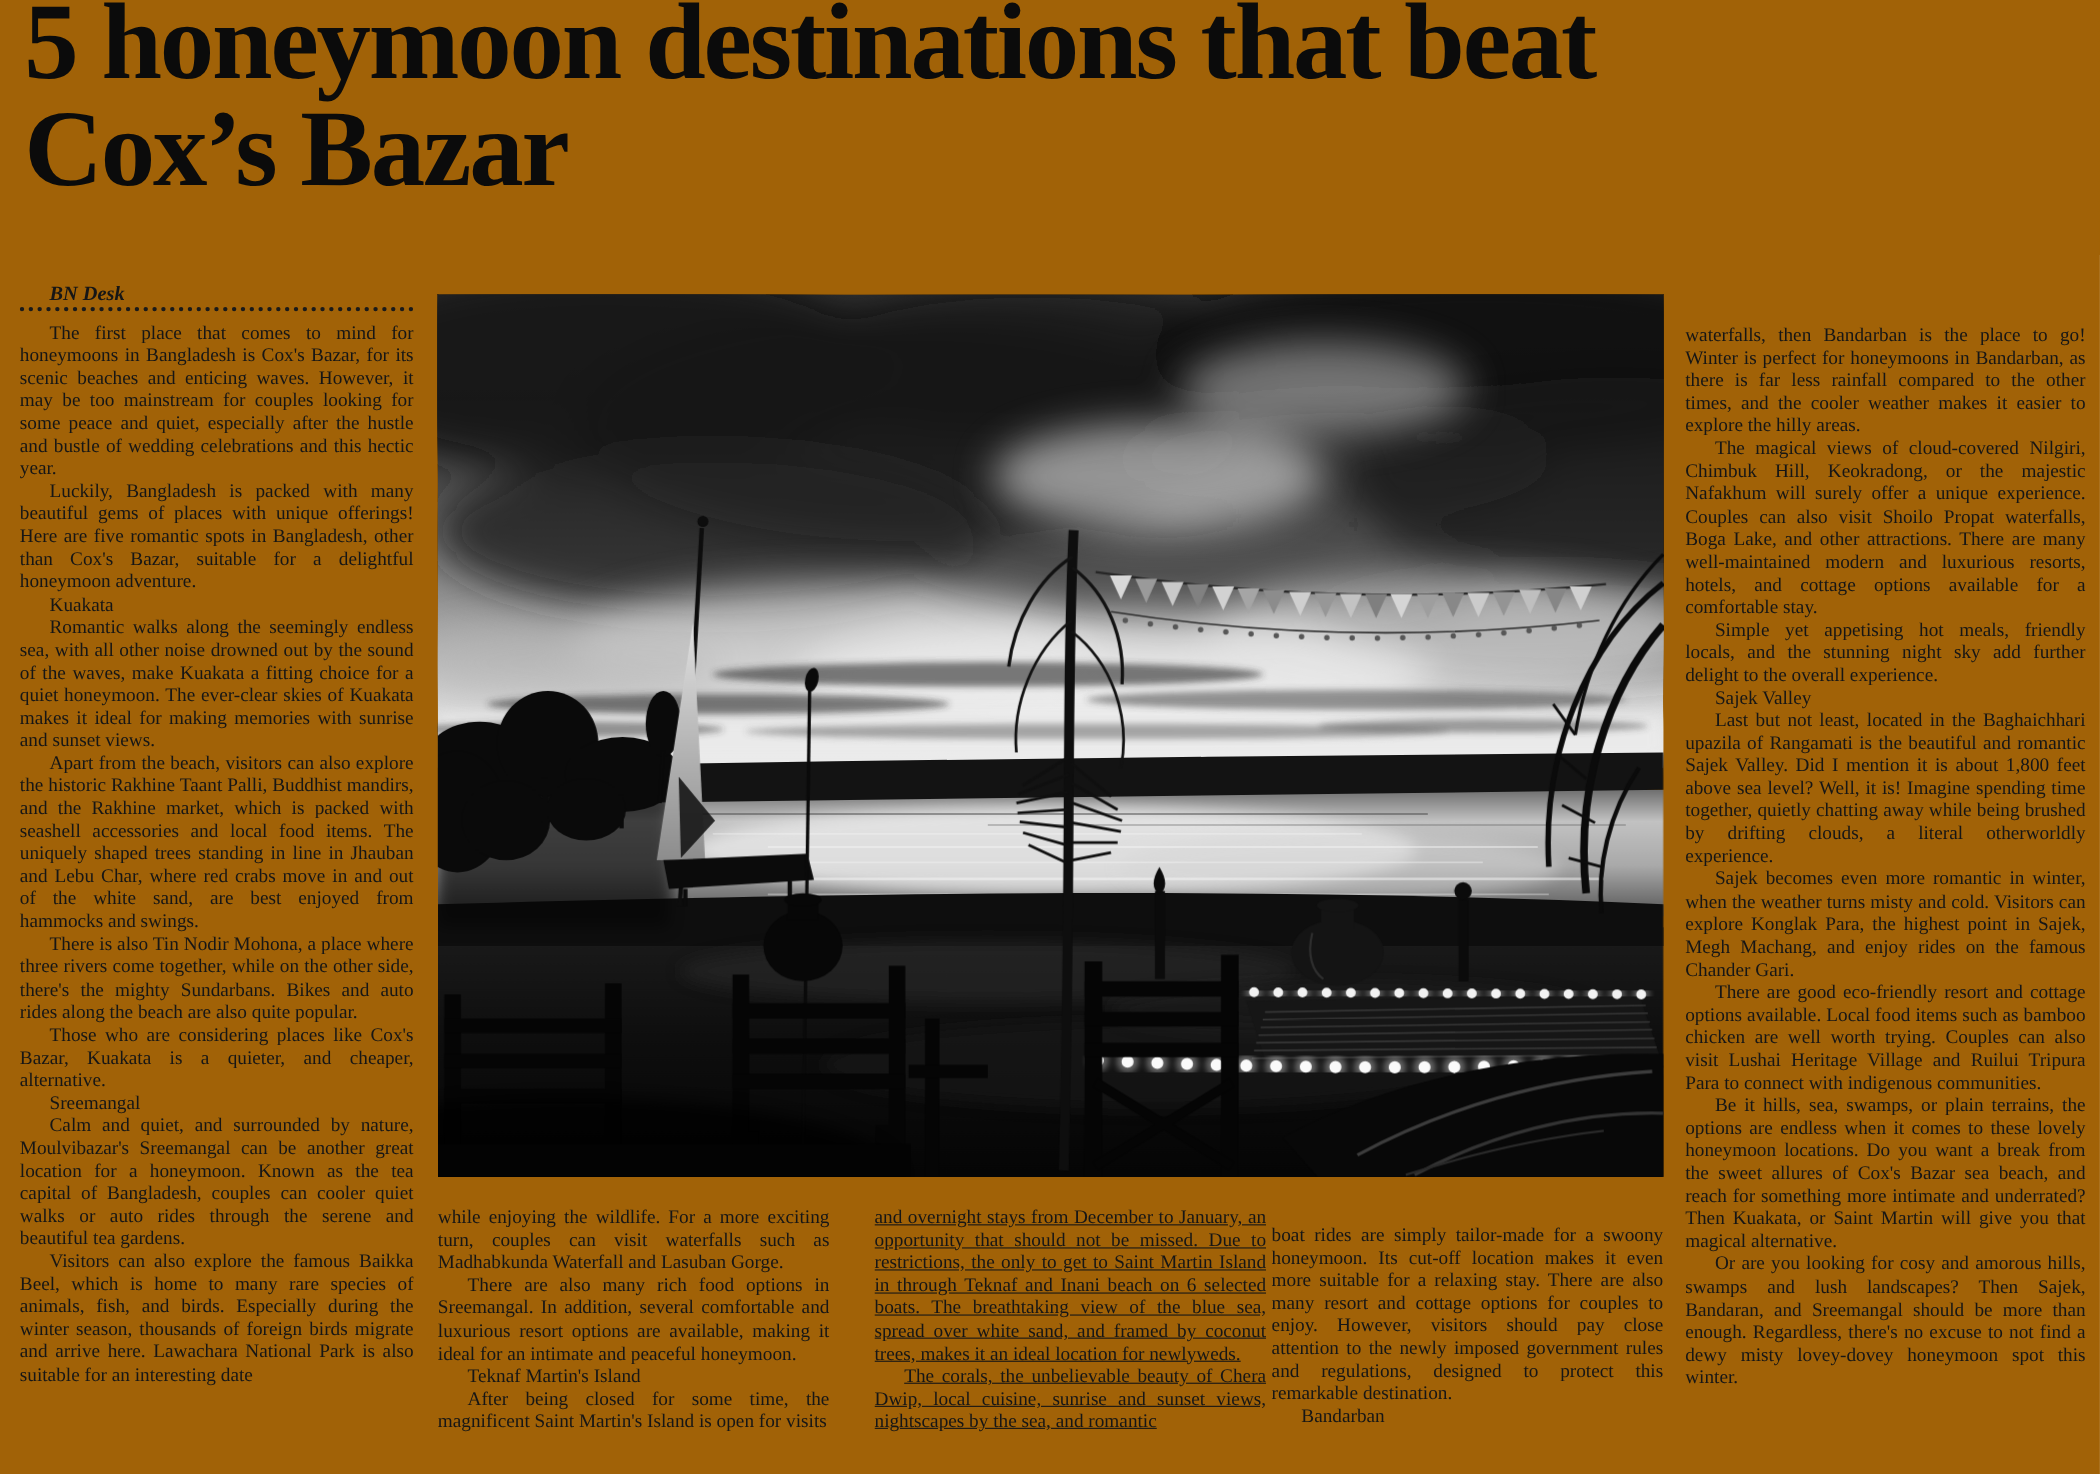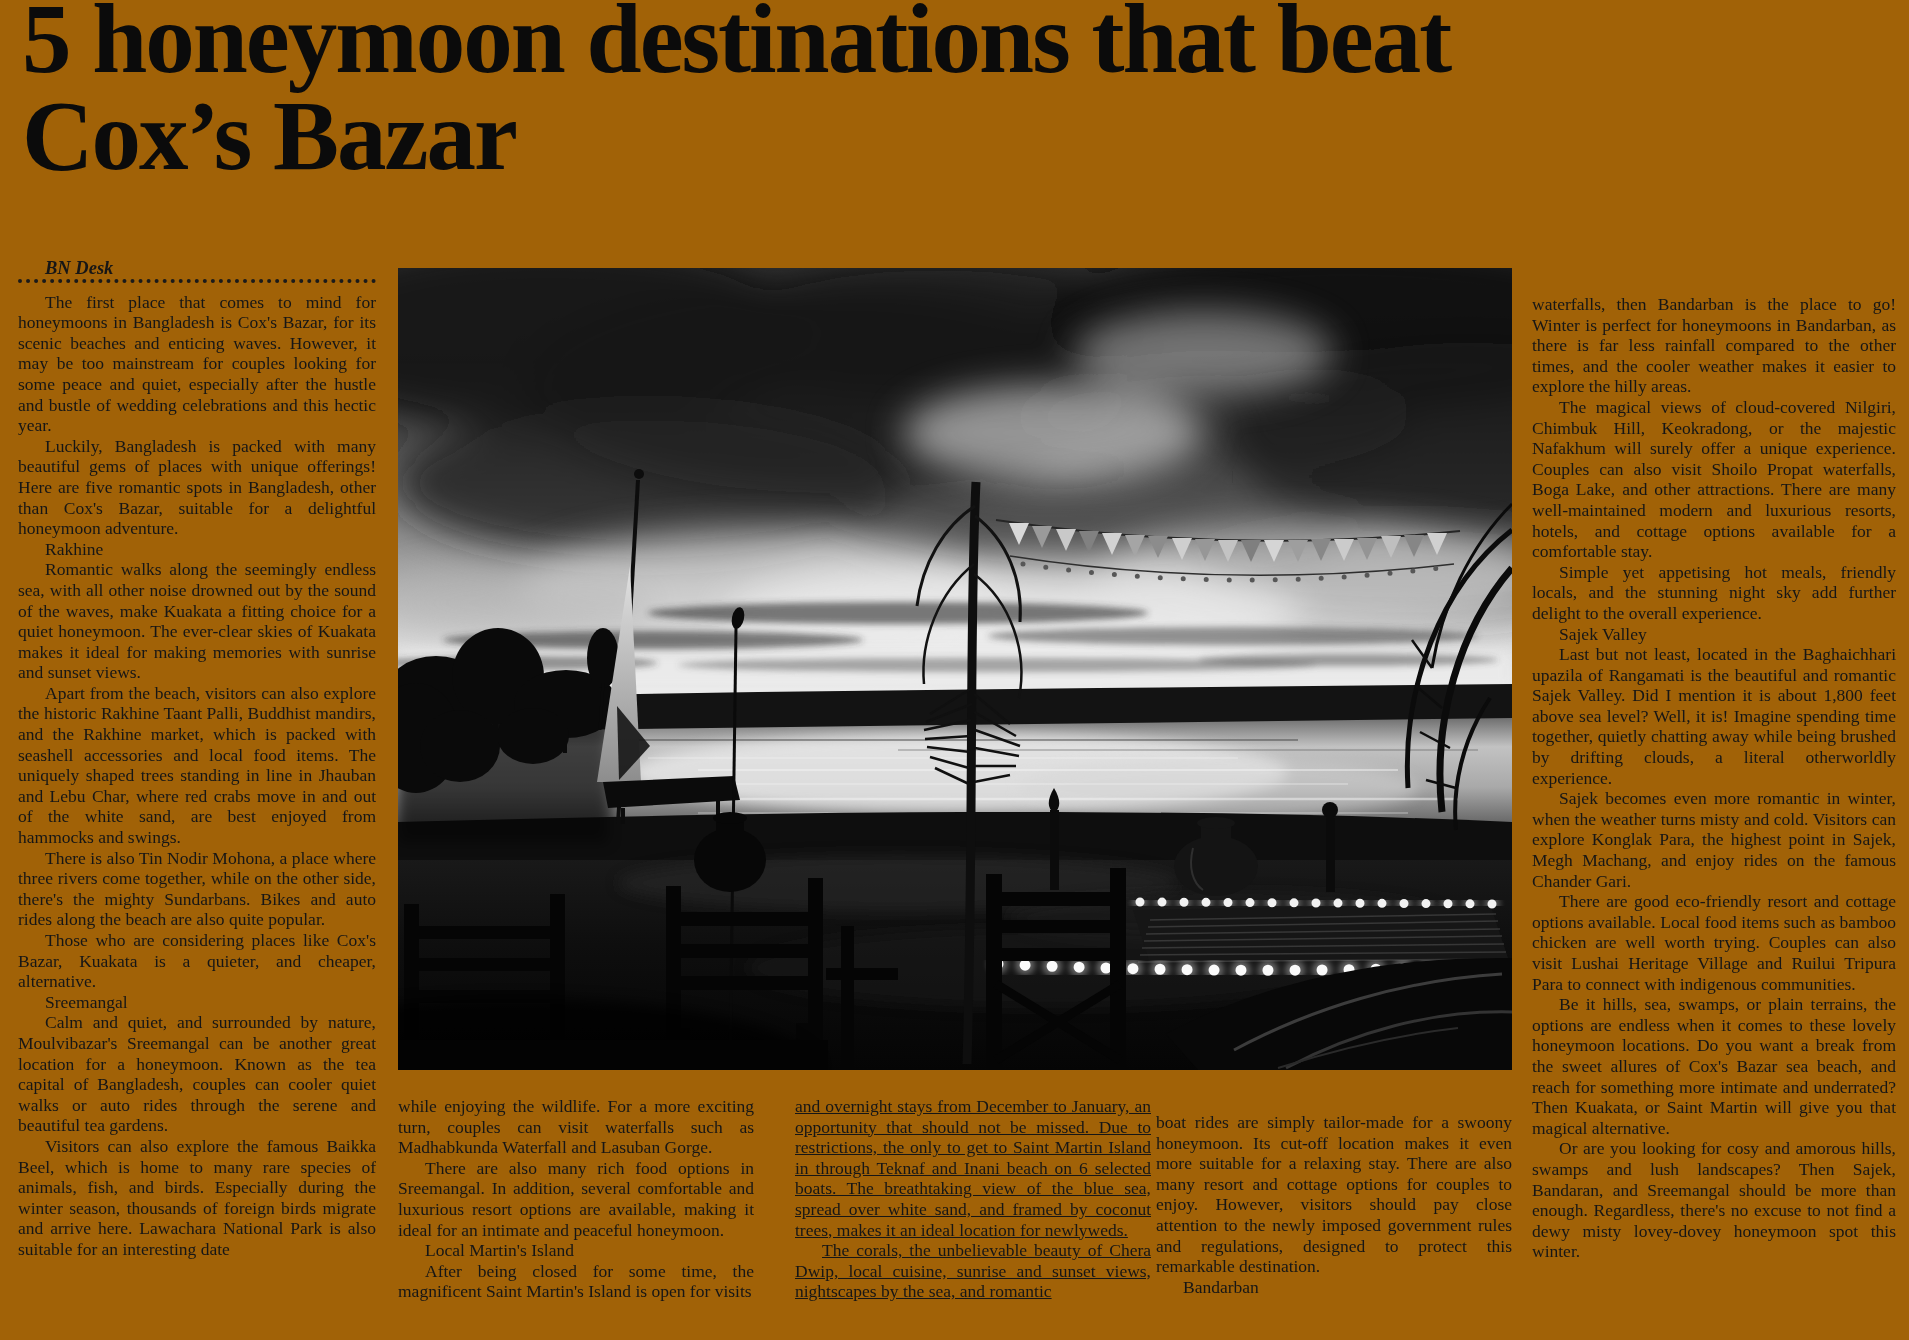--- a/index.html
+++ b/index.html
@@ -30,21 +30,21 @@
 
 <div class="page">
 
   <h1 class="headline">5 honeymoon destinations that beat Cox’s Bazar</h1>
 
   <div class="col c1">
     <p class="byline">BN Desk</p>
     <hr class="dotrule">
     <p class="para">The first place that comes to mind for honeymoons in Bangladesh is Cox's Bazar, for its scenic beaches and enticing waves. However, it may be too mainstream for couples looking for some peace and quiet, especially after the hustle and bustle of wedding celebrations and this hectic year.</p>
     <p class="para">Luckily, Bangladesh is packed with many beautiful gems of places with unique offerings! Here are five romantic spots in Bangladesh, other than Cox's Bazar, suitable for a delightful honeymoon adventure.</p>
-    <p class="para subhead">Rakhine</p>
+    <p class="para subhead">Kuakata</p>
     <p class="para">Romantic walks along the seemingly endless sea, with all other noise drowned out by the sound of the waves, make Kuakata a fitting choice for a quiet honeymoon. The ever-clear skies of Kuakata makes it ideal for making memories with sunrise and sunset views.</p>
     <p class="para">Apart from the beach, visitors can also explore the historic Rakhine Taant Palli, Buddhist mandirs, and the Rakhine market, which is packed with seashell accessories and local food items. The uniquely shaped trees standing in line in Jhauban and Lebu Char, where red crabs move in and out of the white sand, are best enjoyed from hammocks and swings.</p>
     <p class="para">There is also Tin Nodir Mohona, a place where three rivers come together, while on the other side, there's the mighty Sundarbans. Bikes and auto rides along the beach are also quite popular.</p>
     <p class="para">Those who are considering places like Cox's Bazar, Kuakata is a quieter, and cheaper, alternative.</p>
     <p class="para subhead">Sreemangal</p>
     <p class="para">Calm and quiet, and surrounded by nature, Moulvibazar's Sreemangal can be another great location for a honeymoon. Known as the tea capital of Bangladesh, couples can cooler quiet walks or auto rides through the serene and beautiful tea gardens.</p>
     <p class="para">Visitors can also explore the famous Baikka Beel, which is home to many rare species of animals, fish, and birds. Especially during the winter season, thousands of foreign birds migrate and arrive here. Lawachara National Park is also suitable for an interesting date</p>
   </div>
 
   <figure class="photo" aria-label="Black-and-white photo of a beach at dusk: dramatic clouds over the sea, a sailboat and trees on the left, a palm-decorated pole with a string of pennant flags, silhouetted chairs and clay pots on the sand, and glowing string lights on the right">
@@ -278,21 +278,21 @@
       <g>
         <ellipse cx="120" cy="800" rx="300" ry="70" fill="#000000" opacity="0.75" filter="url(#b7)"></ellipse>
         <rect x="0" y="772" width="430" height="30" fill="#030303" opacity="0.9"></rect>
       </g>
     </svg>
   </figure>
 
   <div class="col c2">
     <p class="para cont">while enjoying the wildlife. For a more exciting turn, couples can visit waterfalls such as Madhabkunda Waterfall and Lasuban Gorge.</p>
     <p class="para">There are also many rich food options in Sreemangal. In addition, several comfortable and luxurious resort options are available, making it ideal for an intimate and peaceful honeymoon.</p>
-    <p class="para subhead">Local Martin's Island</p>
+    <p class="para subhead">Teknaf Martin's Island</p>
     <p class="para">After being closed for some time, the magnificent Saint Martin's Island is open for visits</p>
   </div>
 
   <div class="col c3">
     <p class="para cont">and overnight stays from December to January, an opportunity that should not be missed. Due to restrictions, the only to get to Saint Martin Island in through Teknaf and Inani beach on 6 selected boats. The breathtaking view of the blue sea, spread over white sand, and framed by coconut trees, makes it an ideal location for newlyweds.</p>
     <p class="para">The corals, the unbelievable beauty of Chera Dwip, local cuisine, sunrise and sunset views, nightscapes by the sea, and romantic</p>
   </div>
 
   <div class="col c4">
     <p class="para cont">boat rides are simply tailor-made for a swoony honeymoon. Its cut-off location makes it even more suitable for a relaxing stay. There are also many resort and cottage options for couples to enjoy. However, visitors should pay close attention to the newly imposed government rules and regulations, designed to protect this remarkable destination.</p>

